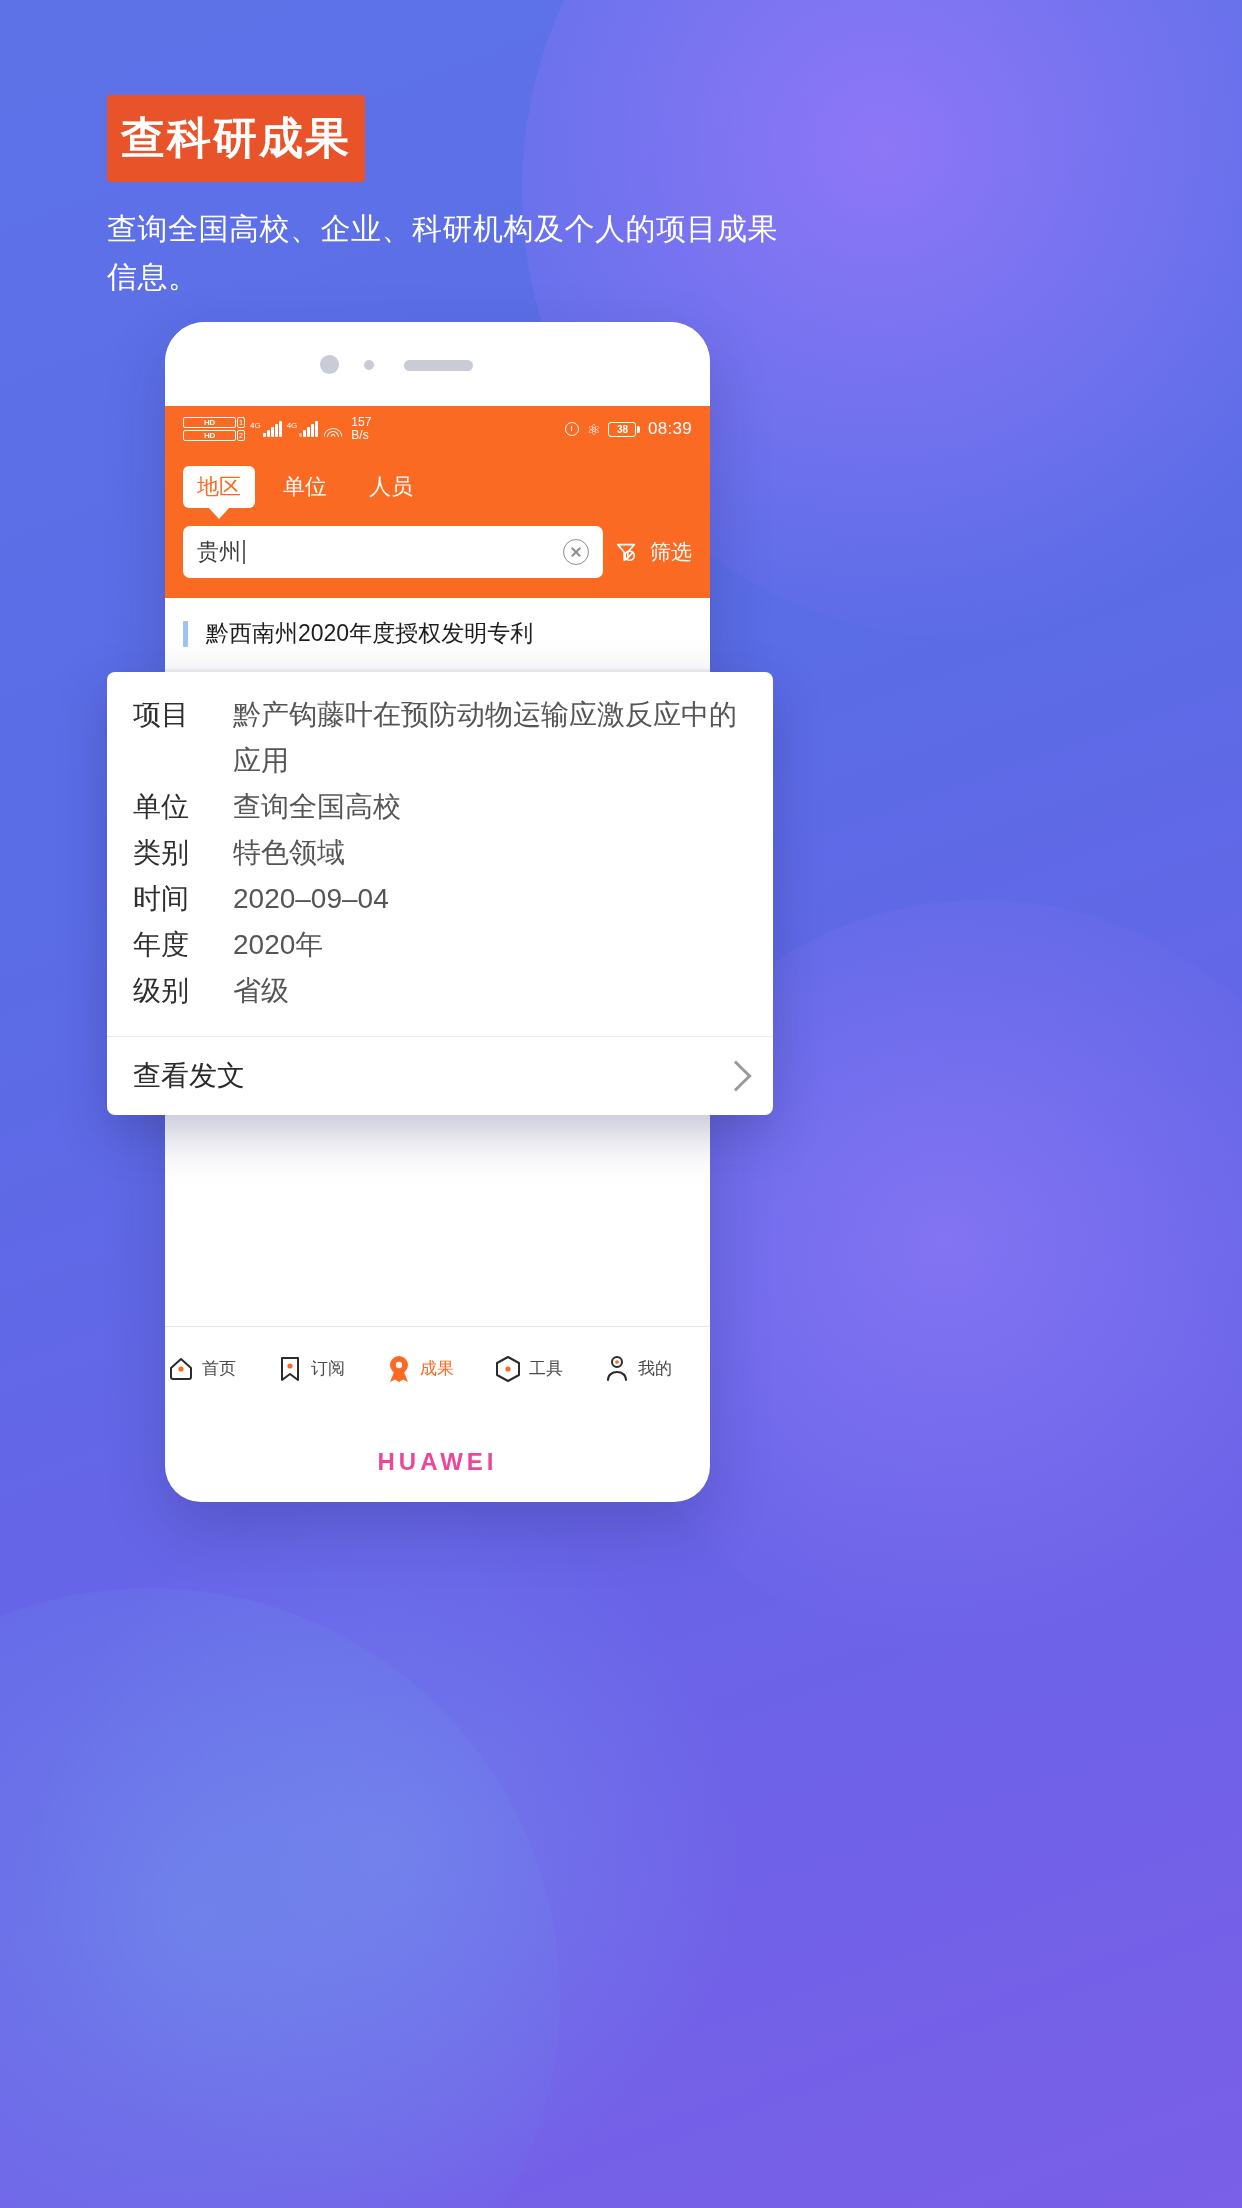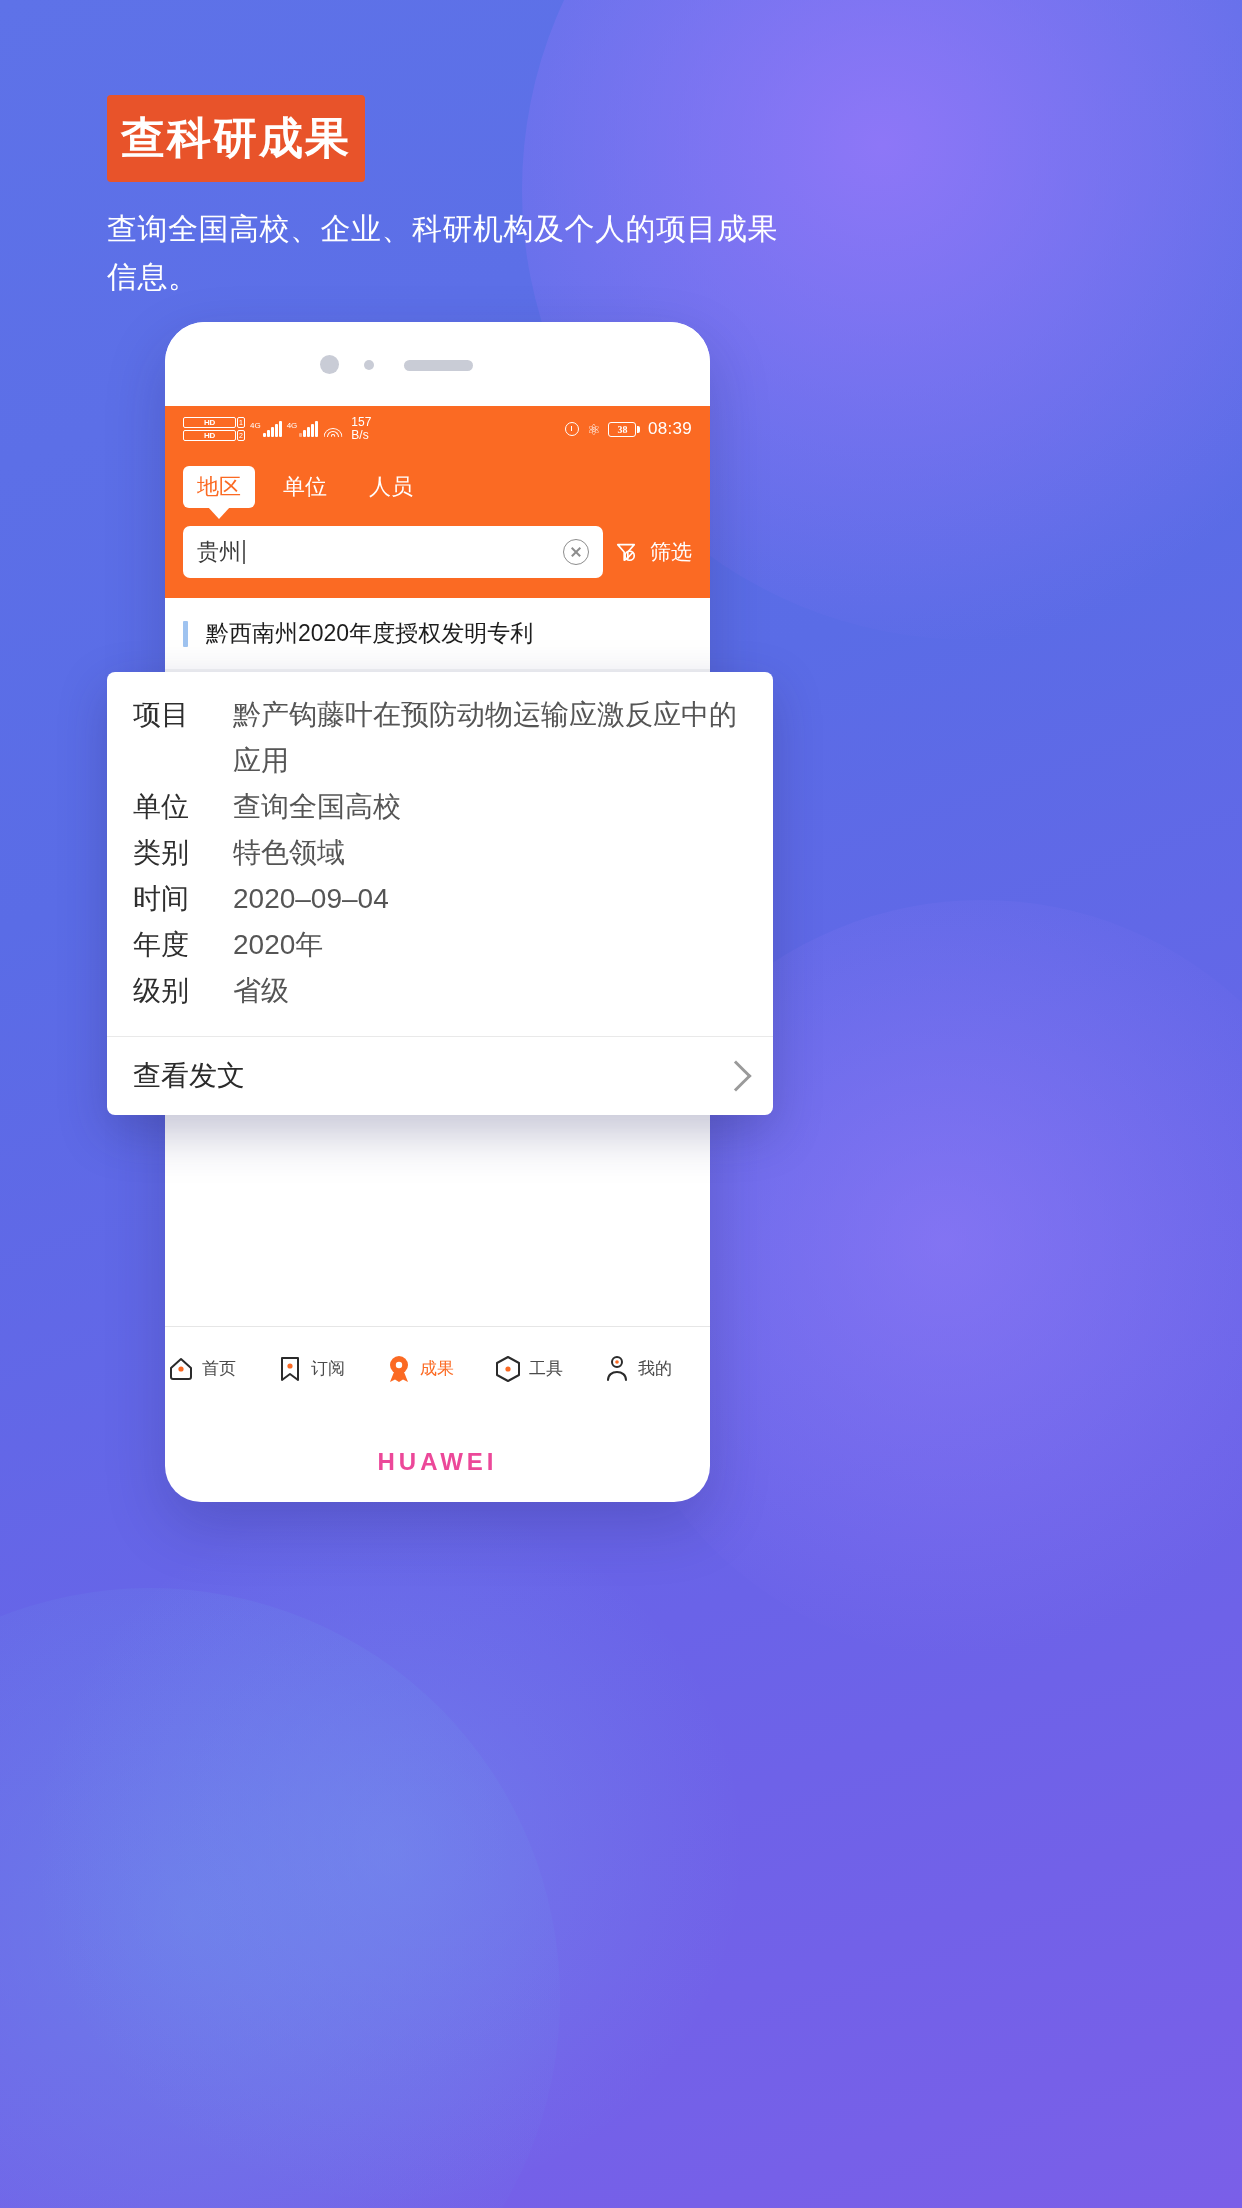--- a/index.html
+++ b/index.html
@@ -108,21 +108,21 @@
   .alarm {
     width:14px; height:14px; border:1.6px solid #fff; border-radius:50%;
     position:relative;
   }
   .alarm::after {
     content:''; position:absolute; left:5px; top:2.5px;
     width:1.4px; height:5px; background:#fff;
   }
   .bt { font-size:15px; line-height:15px; }
   .battery {
-    display:flex; align-items:center;font-family:Liberation Serif, serif;
+    display:flex; align-items:center;
   }
   .bat-body {
     width:28px; height:15px; border:1.6px solid #fff; border-radius:3px;
     display:flex; align-items:center; justify-content:center;
     font-size:10px; font-weight:bold;
   }
   .bat-cap { width:2.5px; height:7px; background:#fff; border-radius:0 2px 2px 0; margin-left:1px; }
   .clock { font-size:17px; letter-spacing:.3px; }
 
   

